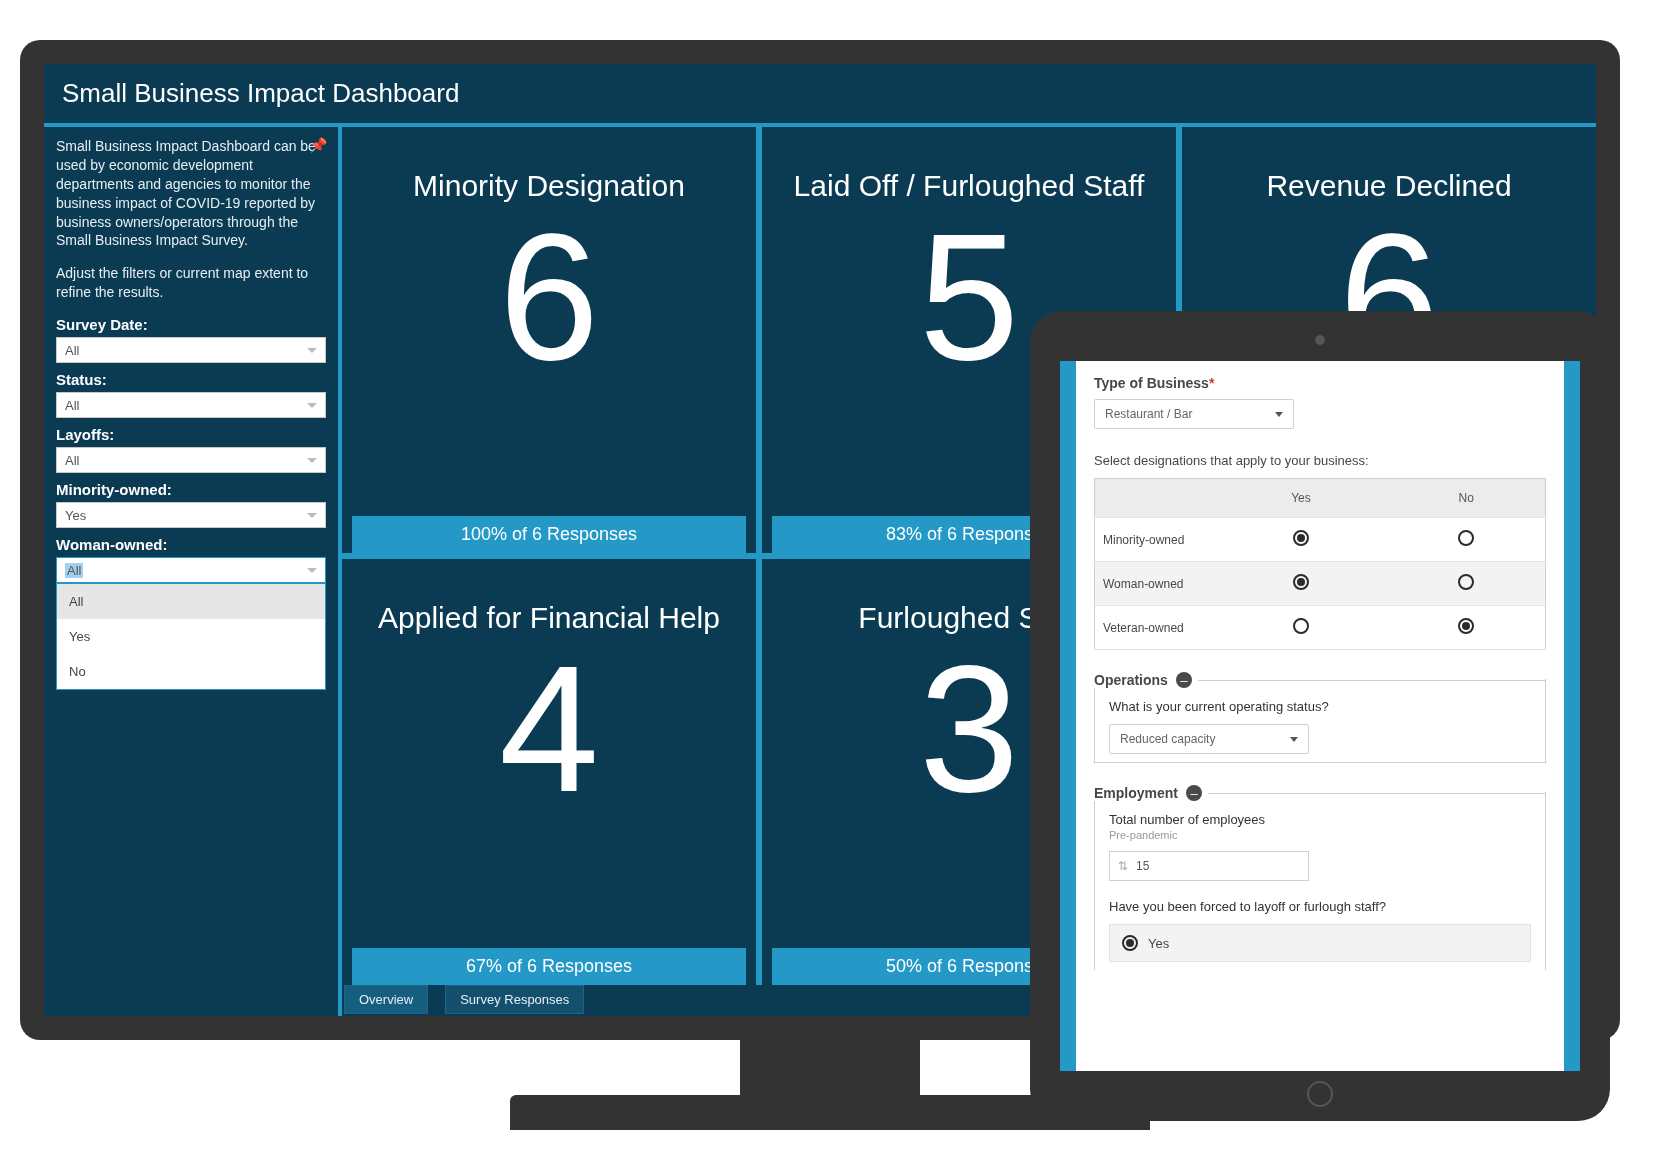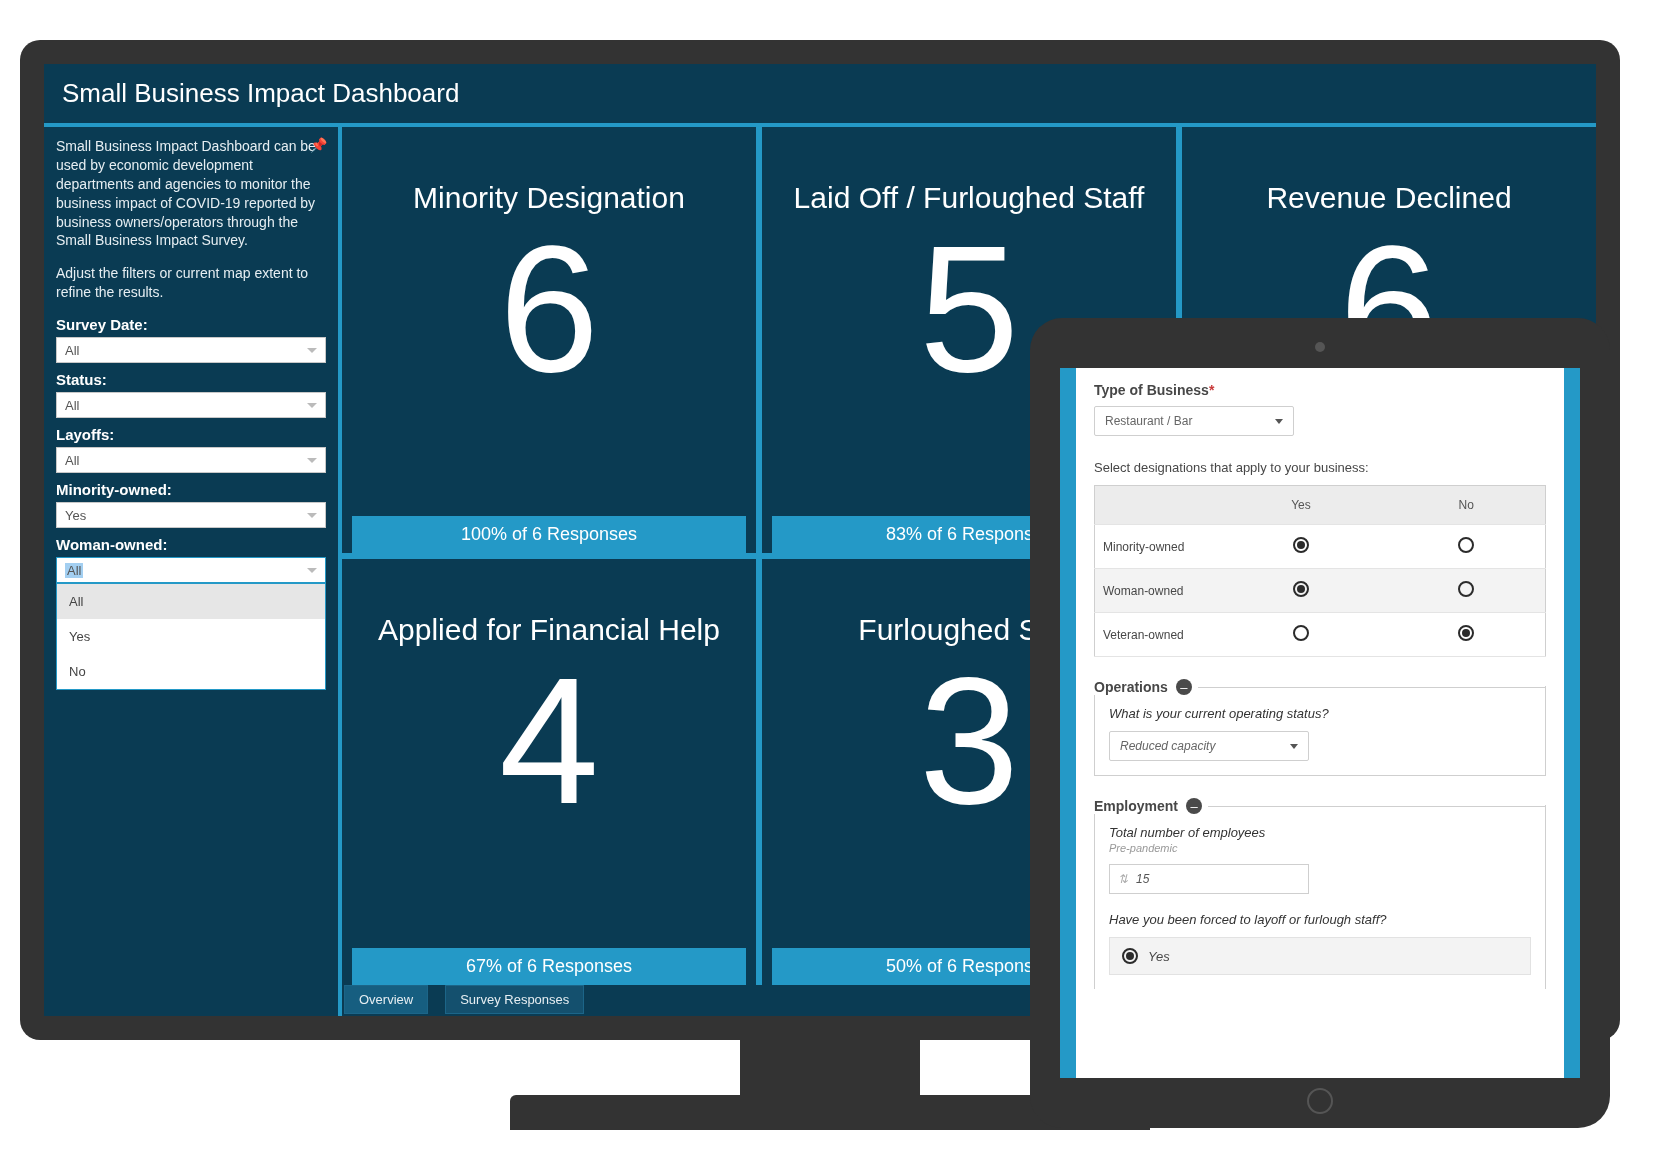--- a/index.html
+++ b/index.html
@@ -142,21 +142,21 @@
     background: #0a3b53;
     display: flex;
     flex-direction: column;
     align-items: center;
     position: relative;
   }
   .card-title {
     color: #ffffff;
     font-size: 30px;
     font-weight: 300;
-    margin-top: 54px;
+    margin-top: 42px;
     text-align: center;
   }
   .card-number {
     color: #ffffff;
     font-size: 180px;
     font-weight: 300;
     line-height: 1;
     margin-top: 4px;
   }
   .card-footer {
@@ -185,21 +185,21 @@
     cursor: pointer;
   }
   .tab.active {
     background: #165e80;
   }
 
   
   .tablet {
     position: absolute;
     left: 1030px;
-    top: 318px;
+    top: 311px;
     width: 580px;
     height: 810px;
     background: #333333;
     border-radius: 32px;
     padding: 50px 30px;
   }
   .tablet-cam {
     position: absolute; top: 24px; left: 50%; transform: translateX(-50%);
     width: 10px; height: 10px; border-radius: 50%;
     background: #555;
@@ -312,22 +312,21 @@
     color: #fff;
     font-size: 13px;
     display: flex; align-items: center; justify-content: center;
     line-height: 1;
   }
 
   .section-box {
     border: 1px solid #cfcfcf;
     border-top: none;
     margin-top: -9px;
-    padding: 20px 14px 14px 14px;
-    font-style: italic;
+    padding: 20px 14px 8px 14px;
   }
   .q { font-size: 13px; color: #333; }
   .hint { font-size: 11px; color: #999; margin-top: 2px; }
   .num-input {
     margin-top: 10px;
     width: 200px;
     border: 1px solid #cfcfcf;
     height: 30px;
     display: flex; align-items: center;
     padding: 0 8px; gap: 8px;

